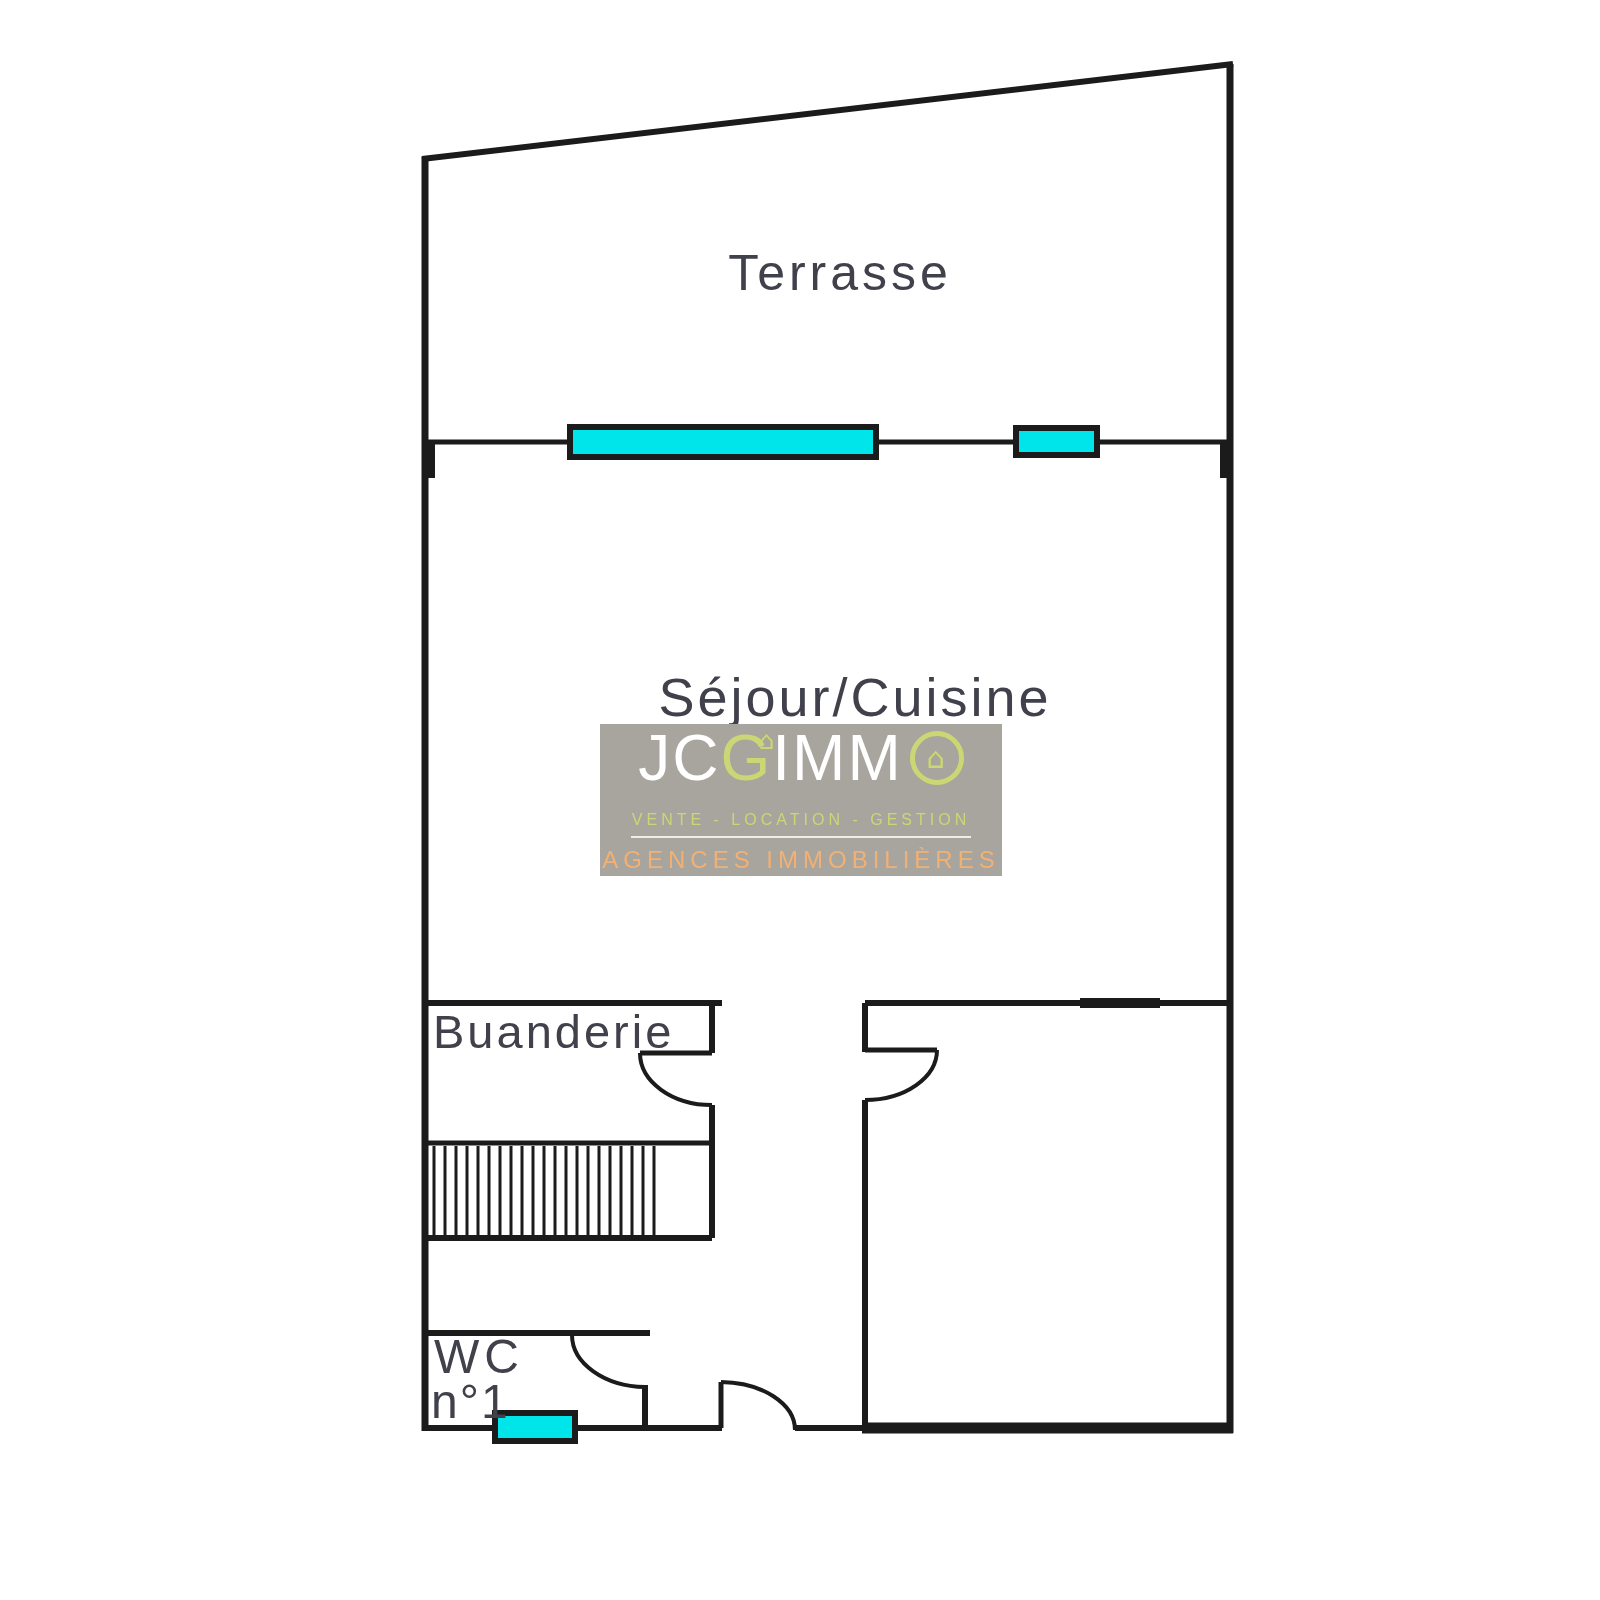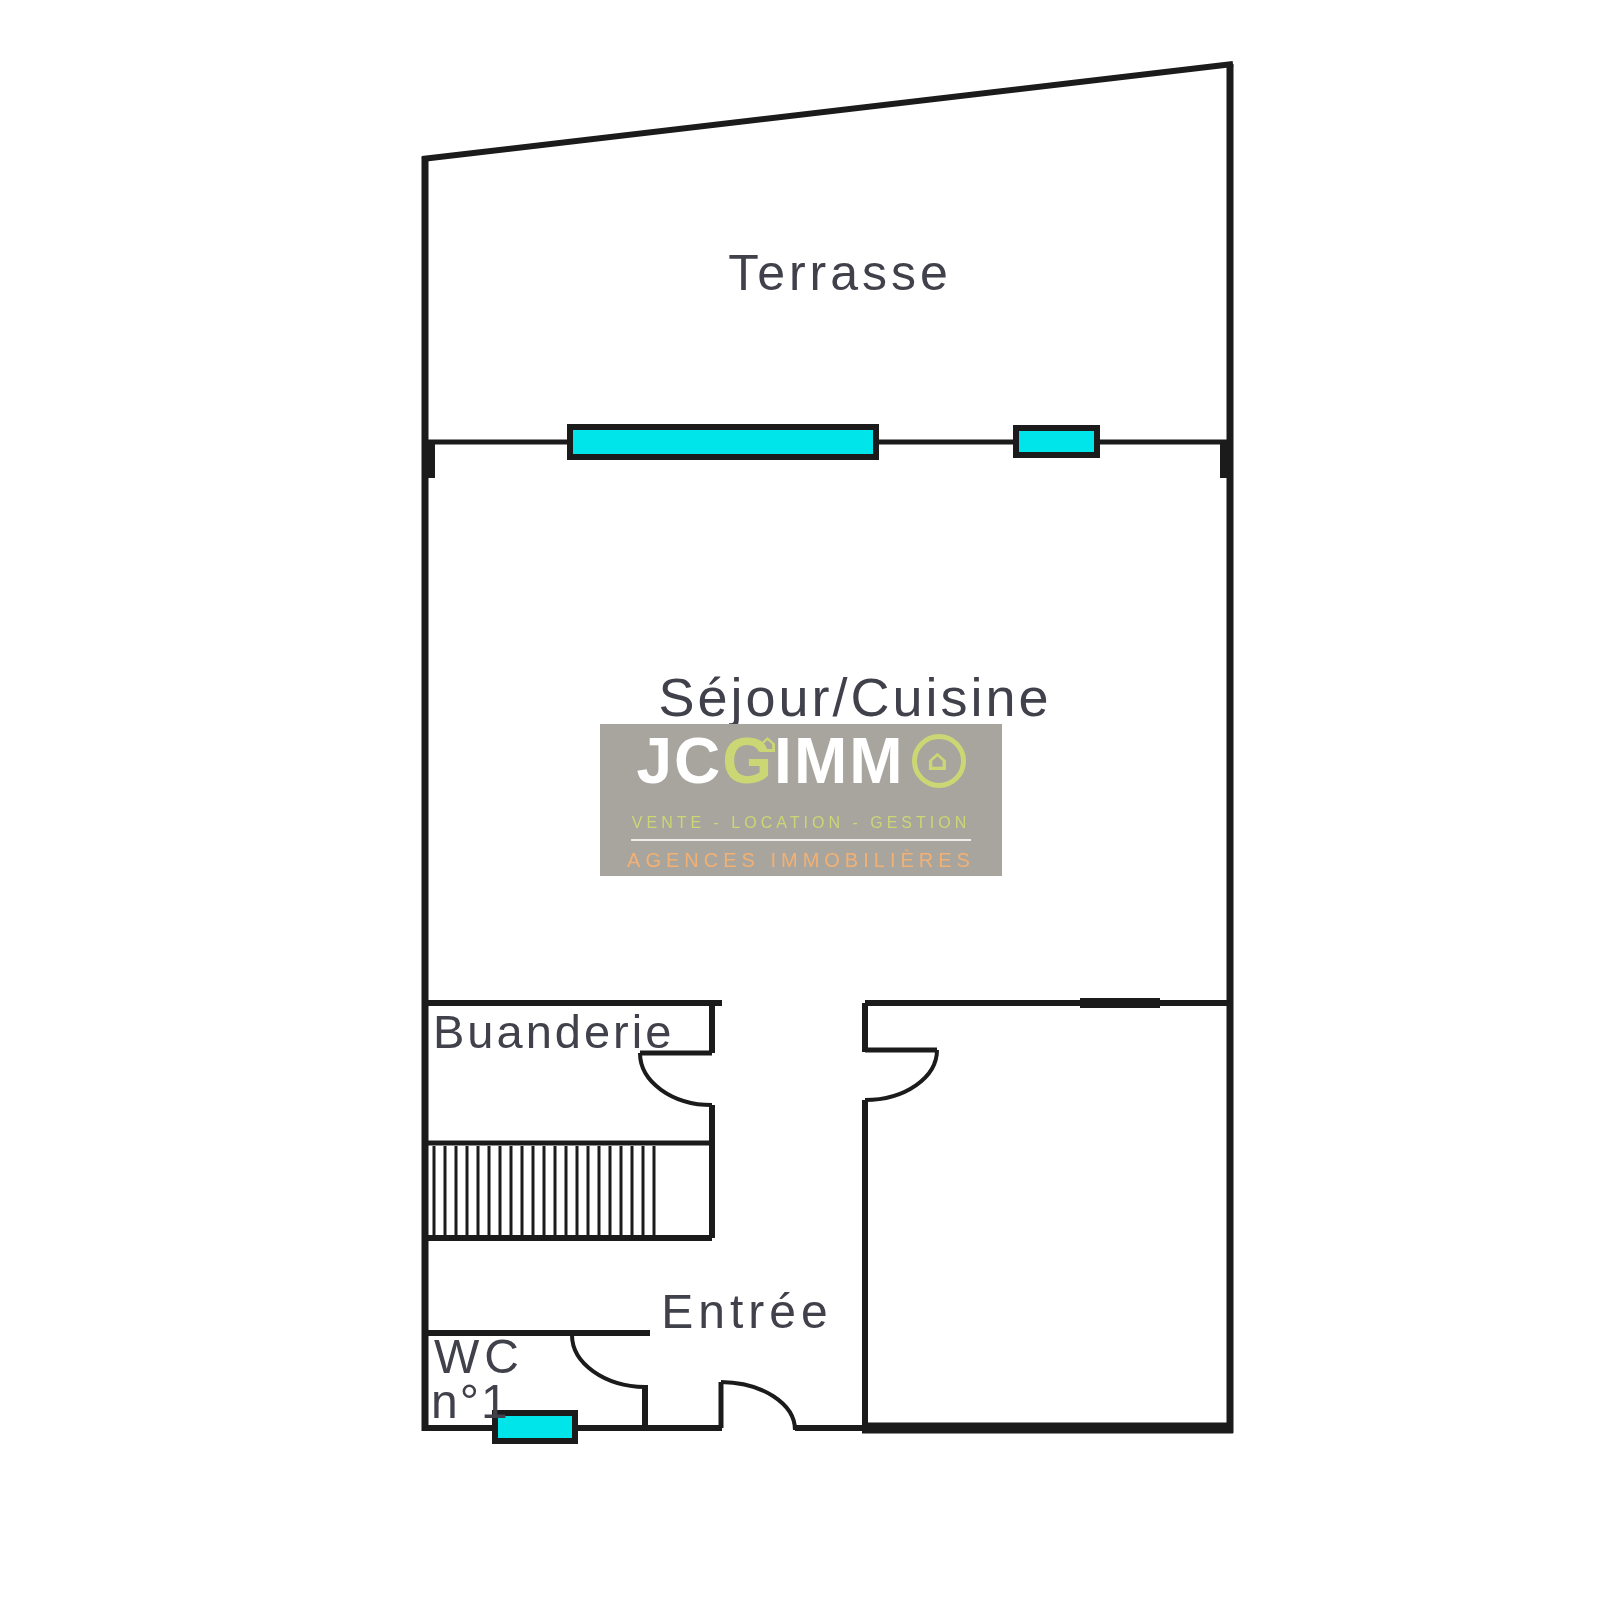--- a/index.html
+++ b/index.html
@@ -31,21 +31,21 @@
   
   .watermark{
     position:absolute;left:600px;top:724px;width:402px;height:152px;
     background:var(--wm-bg,#a8a49e);
     display:flex;flex-direction:column;align-items:center;justify-content:center;
     z-index:5;
   }
   .wm-brand{
     display:flex;align-items:center;justify-content:center;
     color:var(--wm-text,#ffffff);
-    font-size:64px;line-height:1;letter-spacing:2px;font-weight:700;
+    font-size:64px;line-height:1;letter-spacing:2px;font-weight:400;
   }
   .wm-g{color:var(--wm-green,#cbd774);position:relative;}
   .wm-g-house{
     position:absolute;top:2px;right:-4px;
     font-family:"DejaVu Sans", sans-serif;
     font-size:25px;line-height:1;color:var(--wm-green,#cbd774);
   }
   .wm-o-circle{
     box-sizing:border-box;
     width:54px;height:54px;margin-left:7px;
@@ -58,21 +58,21 @@
     font-size:29px;line-height:1;color:var(--wm-green,#cbd774);
   }
   .wm-tagline{
     margin-top:21px;
     color:var(--wm-green,#cbd774);
     font-size:16px;letter-spacing:4px;white-space:nowrap;
   }
   .wm-divider{width:340px;height:2px;background:rgba(255,255,255,.8);margin:7px 0 8px;}
   .wm-subtitle{
     color:var(--wm-orange,#f2b173);
-    font-size:20px;letter-spacing:5px;white-space:nowrap;
+    font-size:24px;letter-spacing:5px;white-space:nowrap;
   }
 </style>
 </head>
 <body>
 
 <div class="canvas">
 
   <svg class="plan-svg" viewBox="0 0 1600 1600">
 
     <path d="M425 157 V1431" stroke-width="7"></path>
@@ -113,21 +113,20 @@
     <path d="M721 1382 A75 48 0 0 1 795 1430" stroke-width="4"></path>
     <path d="M795 1428 H868" stroke-width="6"></path>
     <path d="M862 1428 H1233" stroke-width="11"></path>
 
     <rect class="window" x="495" y="1413" width="80" height="28" stroke-width="6"></rect>
   </svg>
 
   <div class="room-label lbl-terrasse">Terrasse</div>
   <div class="room-label lbl-sejour">Séjour/Cuisine</div>
   <div class="room-label lbl-buanderie">Buanderie</div>
-  <div class="room-label lbl-entree">Entrée</div>
   <div class="room-label lbl-wc">WC</div>
   <div class="room-label lbl-wc2">n°1</div>
 
   <div class="watermark">
     <div class="wm-brand">
       <span>JC</span>
         <span class="wm-g"><span>G</span><span class="wm-g-house">⌂</span></span>
         <span>IMM</span>
       <span class="wm-o-circle">
         <span class="wm-o-house">⌂</span>

